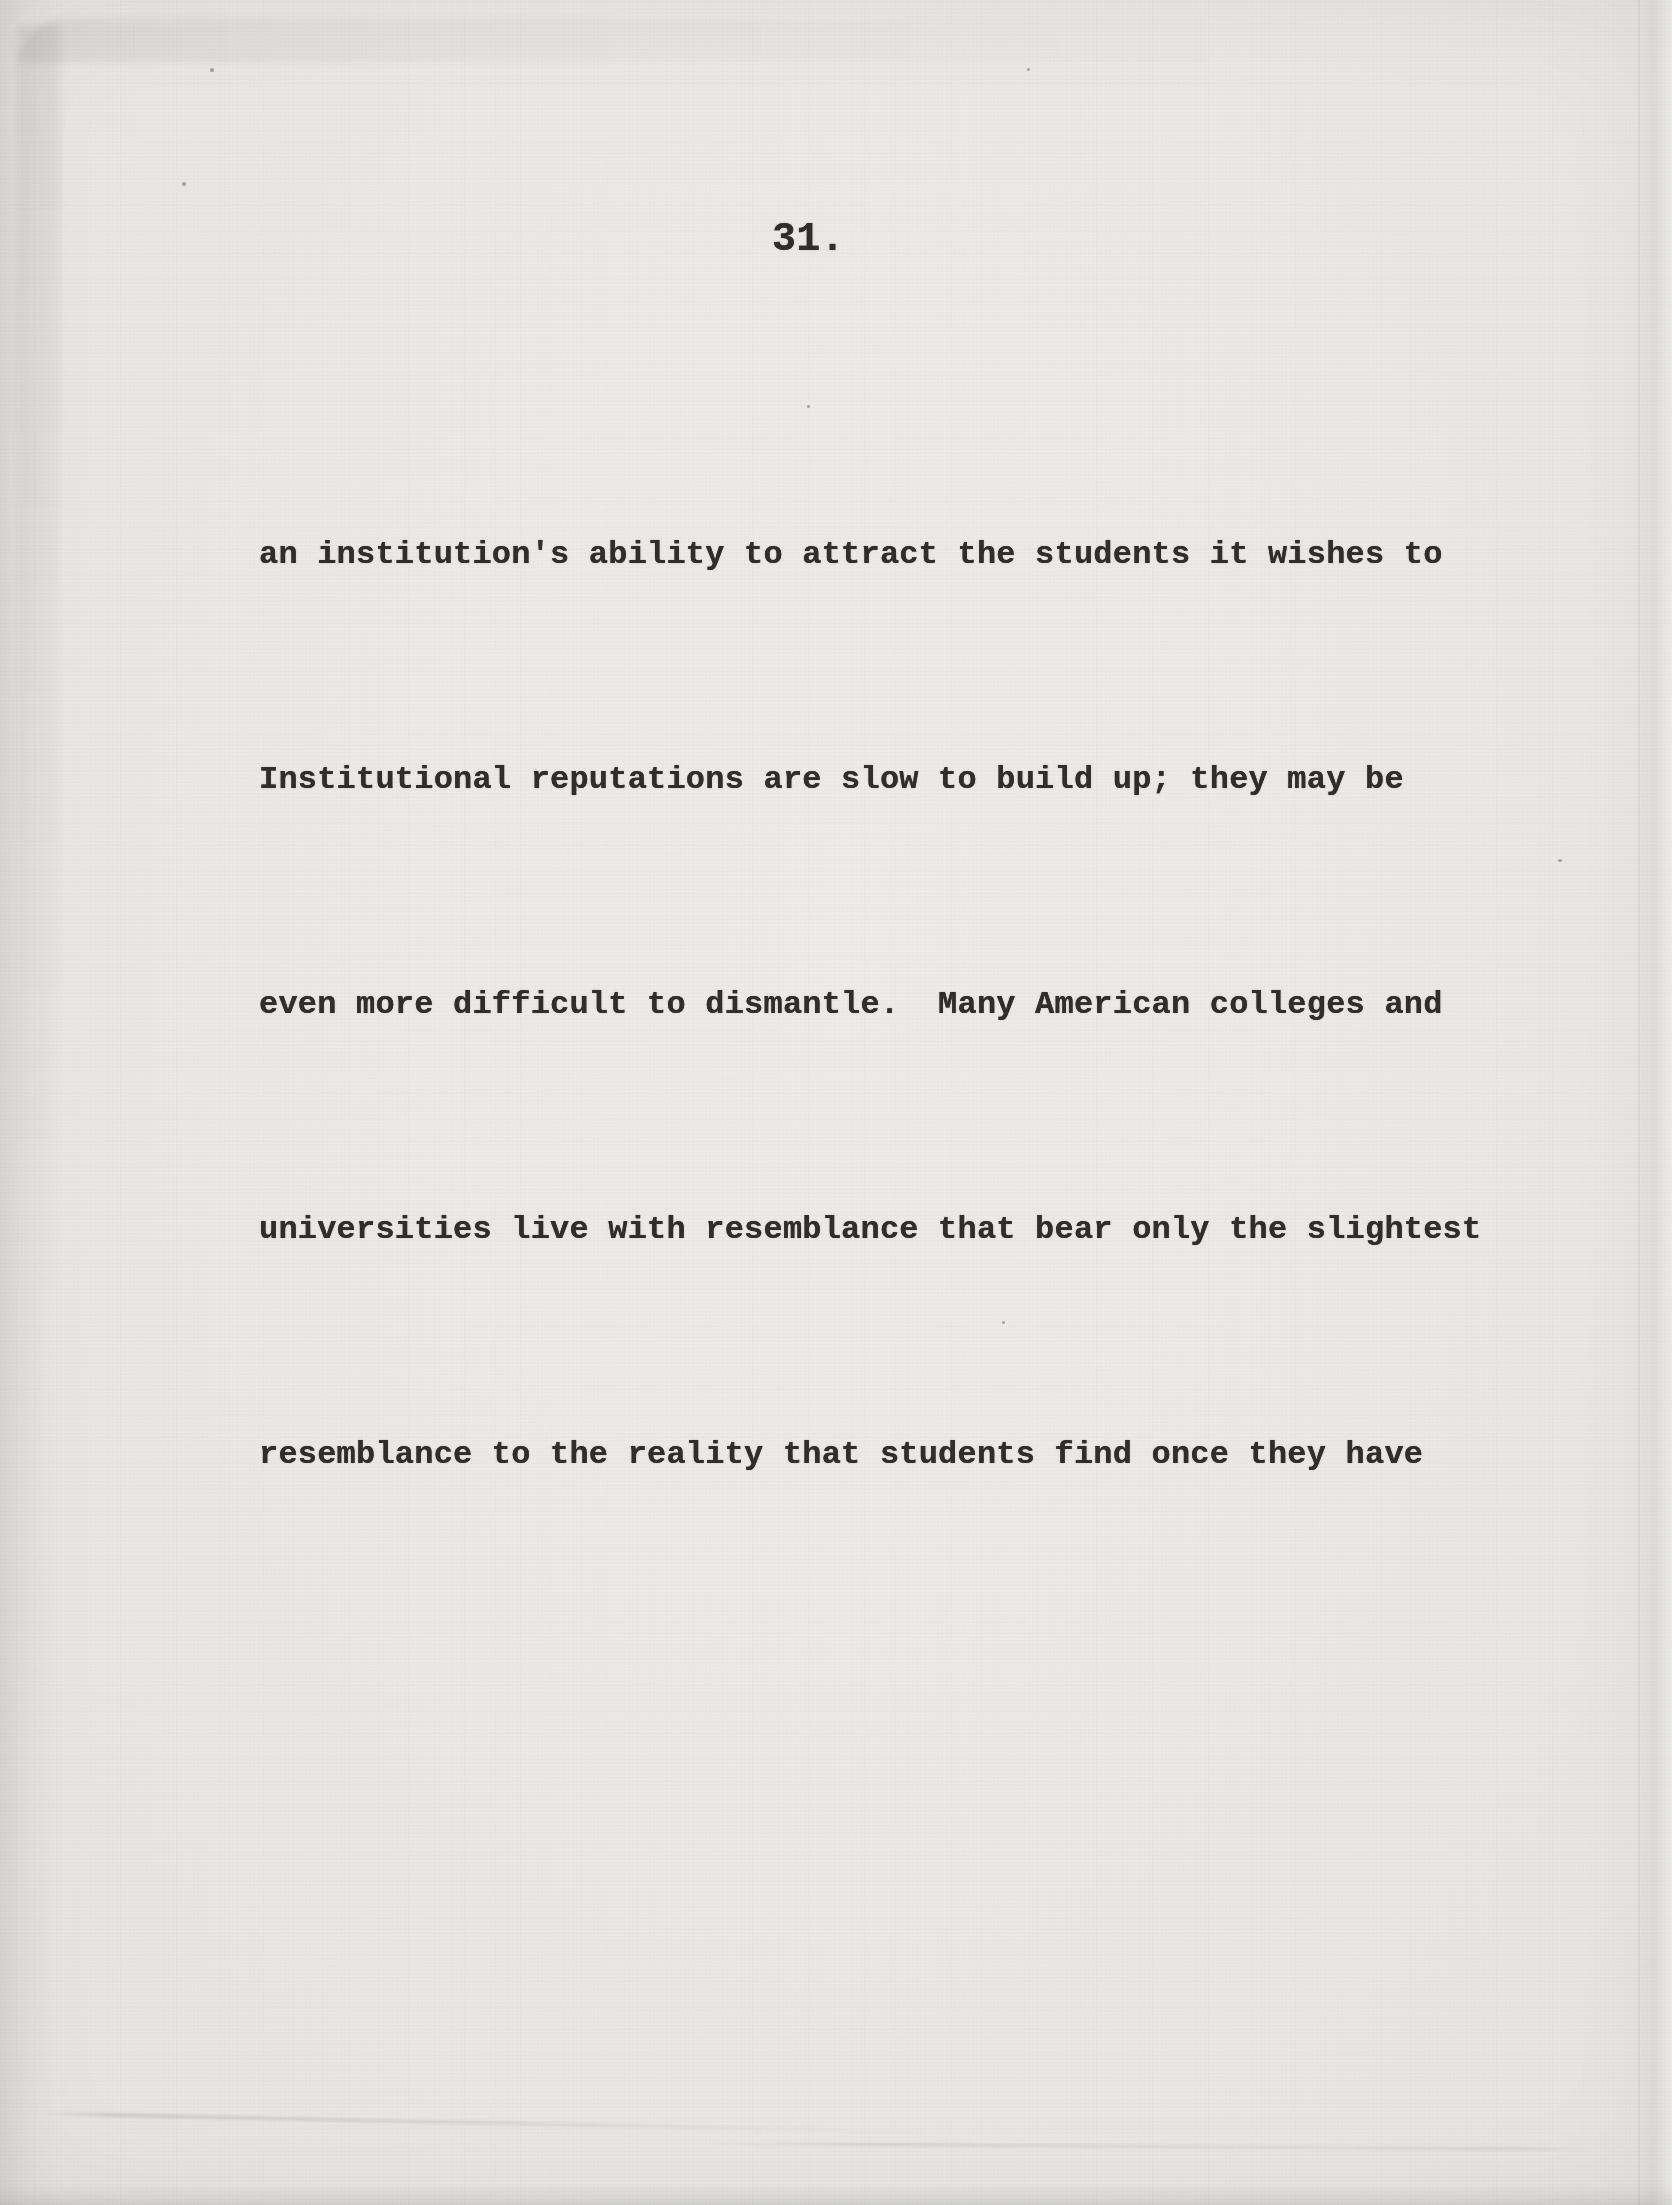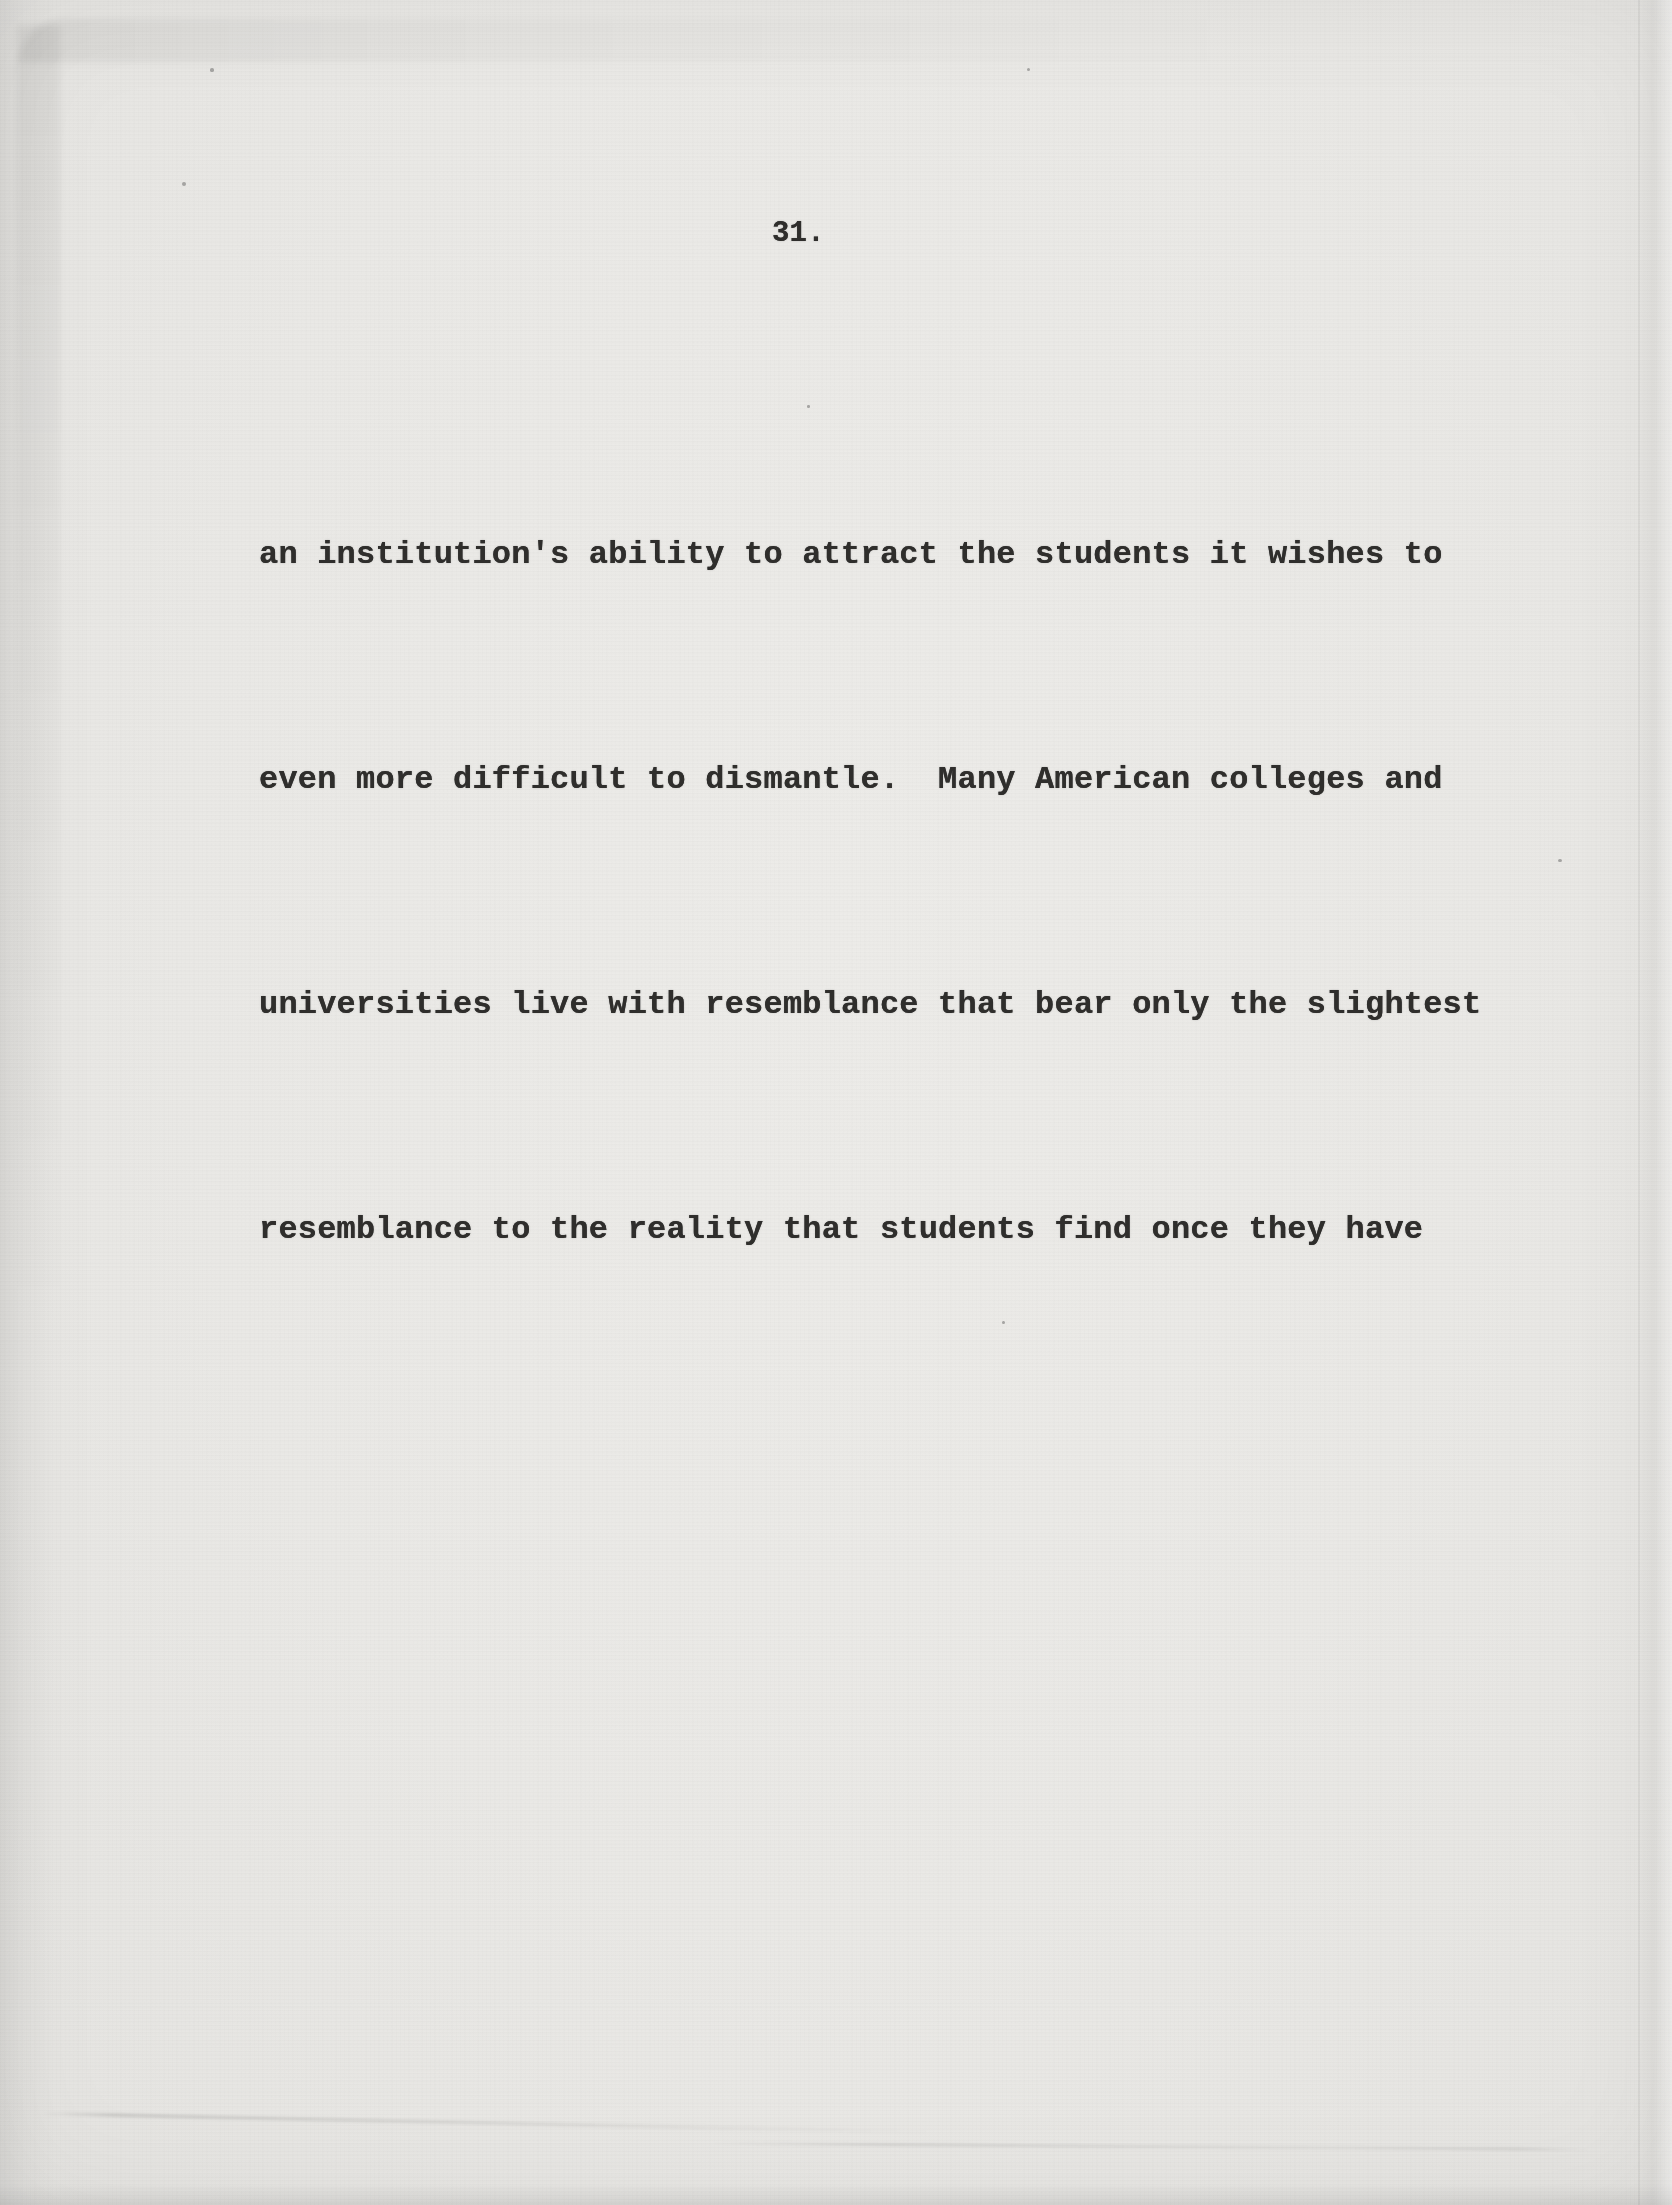--- a/index.html
+++ b/index.html
@@ -22,21 +22,21 @@
         rgba(0,0,0,0.006) 0px, rgba(0,0,0,0.006) 1.2px,
         rgba(255,255,255,0.0) 1.2px, rgba(255,255,255,0.0) 4.3px),
       radial-gradient(ellipse at 50% 42%, #ecebe8 0%, #e9e8e5 55%, #e4e3e0 100%);
     box-shadow: inset 0 0 124px rgba(0,0,0,0.05);
     font-family: "Liberation Mono", "DejaVu Sans Mono", monospace;
   }
   .page-number {
     position: absolute;
     left: 772px;
     top: 217px;
-    font-size: 29px;
+    font-size: 40px;
     font-weight: 700;
     letter-spacing: 0.2px;
     color: #2f2e2c;
     text-shadow: 0 0 0.6px rgba(40,40,40,0.8), 0 0 1.9px rgba(70,70,70,0.28);
     white-space: pre;
   }
   .body-text {
     position: absolute;
     left: 259px;
     top: 367px;
@@ -129,20 +129,21 @@
   <div class="speck s2"></div>
   <div class="speck s3"></div>
   <div class="speck s4"></div>
   <div class="speck s5"></div>
   <div class="speck s6"></div>
 
   <div class="page-number">31.</div>
 
   <div class="body-text">
     <div class="text-line">an institution's ability to attract the students it wishes to</div>
+    <div class="text-line">Institutional reputations are slow to build up; they may be</div>
     <div class="text-line">even more difficult to dismantle.  Many American colleges and</div>
     <div class="text-line">universities live with resemblance that bear only the slightest</div>
     <div class="text-line">resemblance to the reality that students find once they have</div>
     
     
     
     
     
     
     

